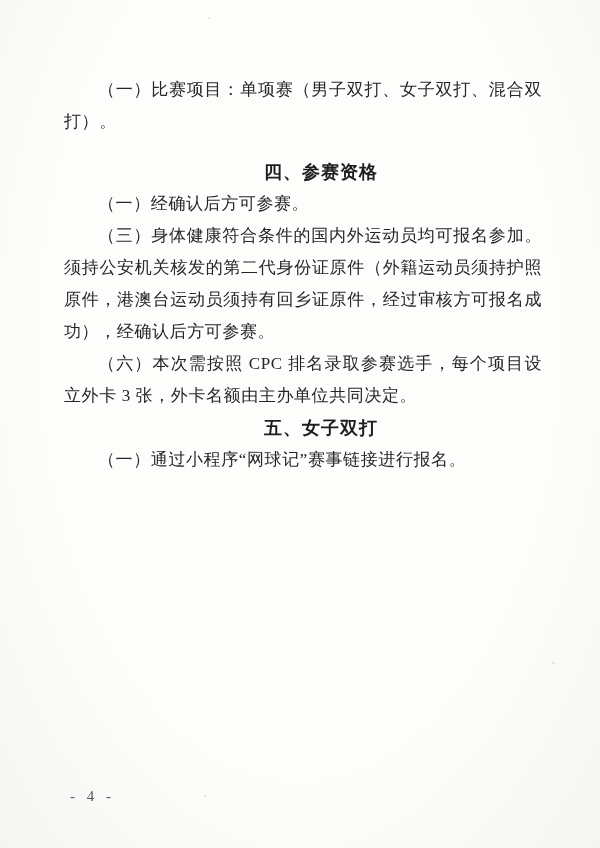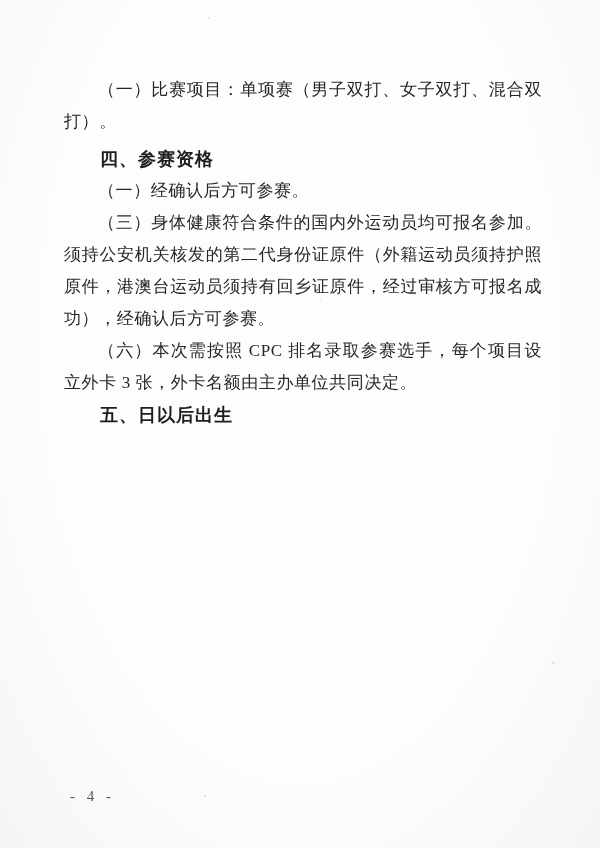--- a/index.html
+++ b/index.html
@@ -31,32 +31,32 @@
     line-height: 32px;
     letter-spacing: 0.6px;
     text-align: justify;
     text-justify: inter-character;
   }
   .para {
     margin: 0;
     text-indent: 2em;
   }
   .para.gap-after {
-    margin-bottom: 5px;
+    margin-bottom: 18px;
   }
   .heading {
     margin: 0;
     font-family: "Liberation Sans", "DejaVu Sans", sans-serif;
     font-weight: 700;
     font-size: 18px;
     line-height: 32px;
     letter-spacing: 1px;
     color: #1d1d1d;
     text-indent: 2em;
-    text-align: left;
+    text-align: center;
   }
   .page-number {
     position: absolute;
     left: 70px;
     top: 788px;
     font-size: 15px;
     letter-spacing: 4px;
     color: #555;
     font-family: "Liberation Serif", "DejaVu Serif", serif;
   }
@@ -75,21 +75,22 @@
 <body>
 
 <div class="page"></div>
 
 <main class="doc">
   <p class="para gap-after">（一）比赛项目：单项赛（男子双打、女子双打、混合双打）。</p>
   <h2 class="heading">四、参赛资格</h2>
   <p class="para">（一）经确认后方可参赛。</p>
   <p class="para">（三）身体健康符合条件的国内外运动员均可报名参加。须持公安机关核发的第二代身份证原件（外籍运动员须持护照原件，港澳台运动员须持有回乡证原件，经过审核方可报名成功），经确认后方可参赛。</p>
   <p class="para">（六）本次需按照 CPC 排名录取参赛选手，每个项目设立外卡 3 张，外卡名额由主办单位共同决定。</p>
-  <h2 class="heading">五、日以后出生</h2>
+  <h2 class="heading">五、女子双打</h2>
+  <p class="para">（一）通过小程序“网球记”赛事链接进行报名。</p>
 </main>
 
 <div class="page-number">- 4 -</div>
 
 <div class="speck s1"></div>
 <div class="speck s2"></div>
 <div class="speck s3"></div>
 <div class="speck s4"></div>
 
 </body></html>

